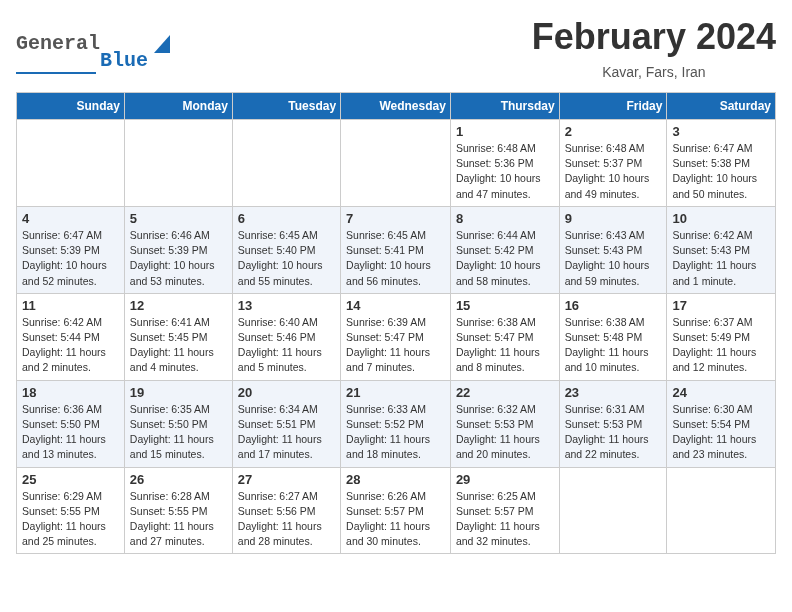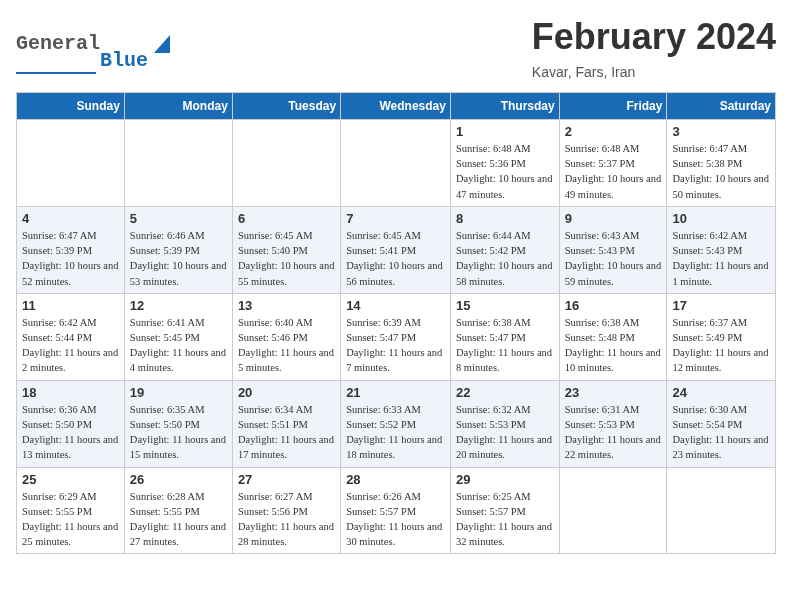--- a/index.html
+++ b/index.html
@@ -10,21 +10,21 @@
       min-height: 612px;
       padding: 16px;
     }
     .header {
       display: flex;
       justify-content: space-between;
       align-items: flex-start;
       margin-bottom: 12px;
     }
     .title-block {
-      text-align: left;
+      text-align: center;
     }
     .month-title {
       font-size: 36px;
       font-weight: bold;
       color: #333;
     }
     .subtitle {
       font-size: 14px;
       color: #555;
       margin-top: 6px;
@@ -60,21 +60,20 @@
     .day-num {
       font-weight: bold;
       font-size: 13px;
       color: #333;
       margin-bottom: 2px;
     }
     .day-info {
       color: #333;
       font-size: 10.5px;
       line-height: 1.45;
-      font-family: Liberation Serif, serif;
     }
     .empty-cell {
       background: #fff !important;
     }
     
     .logo-container {
       display: flex;
       align-items: center;
     }
     .logo-img {

